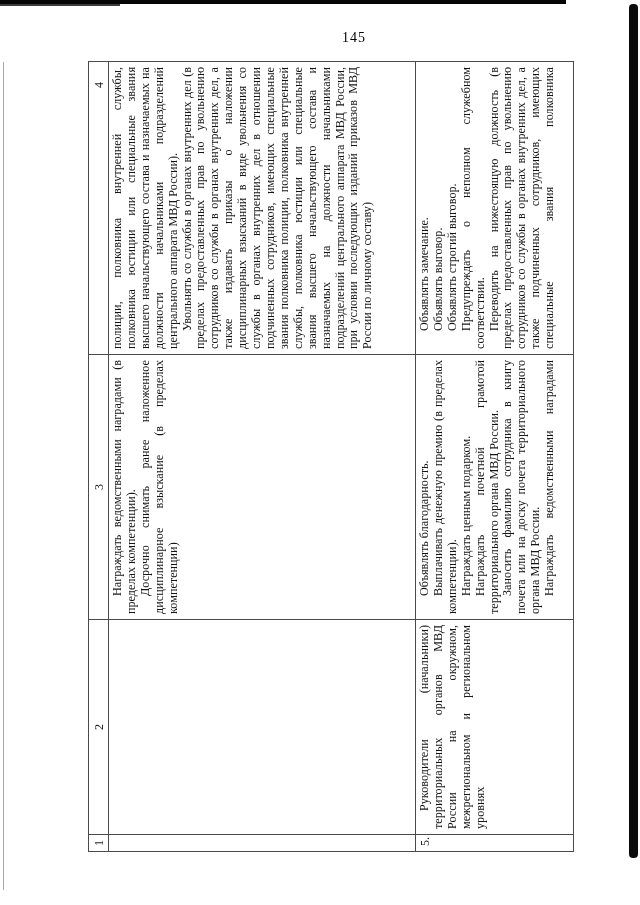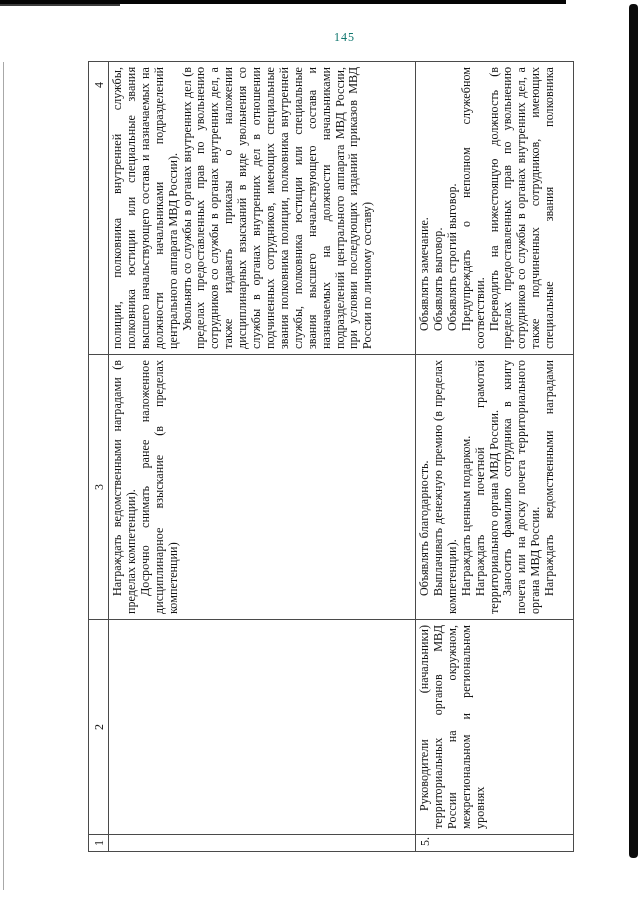--- a/index.html
+++ b/index.html
@@ -10,22 +10,22 @@
     color:#141414;
   }
   .page{position:absolute;inset:0;}
   
   .top-strip{position:absolute;left:0;top:0;width:566px;height:4px;background:#050505;}
   .top-strip2{position:absolute;left:0;top:4px;width:120px;height:2px;background:#3c3c3c;}
   .right-bar{position:absolute;left:629px;top:4px;width:9px;height:854px;background:#0b0b0b;border-radius:4px;}
   .left-line{position:absolute;left:3px;top:62px;width:1px;height:828px;background:#a8a8a8;}
   
   .page-number{
-    position:absolute;left:334px;top:30px;
-    font-size:12px;letter-spacing:1px;color:#0f766e;
+    position:absolute;left:342px;top:30px;
+    font-size:14px;letter-spacing:1px;color:#000000;
   }
   
   .rot{
     position:absolute;left:88px;top:852px;width:790px;height:485px;
     transform:rotate(-90deg);transform-origin:0 0;
   }
   table.tbl{
     width:790px;height:485px;border-collapse:collapse;table-layout:fixed;
     border:1.5px solid #3a3a3a;
   }

